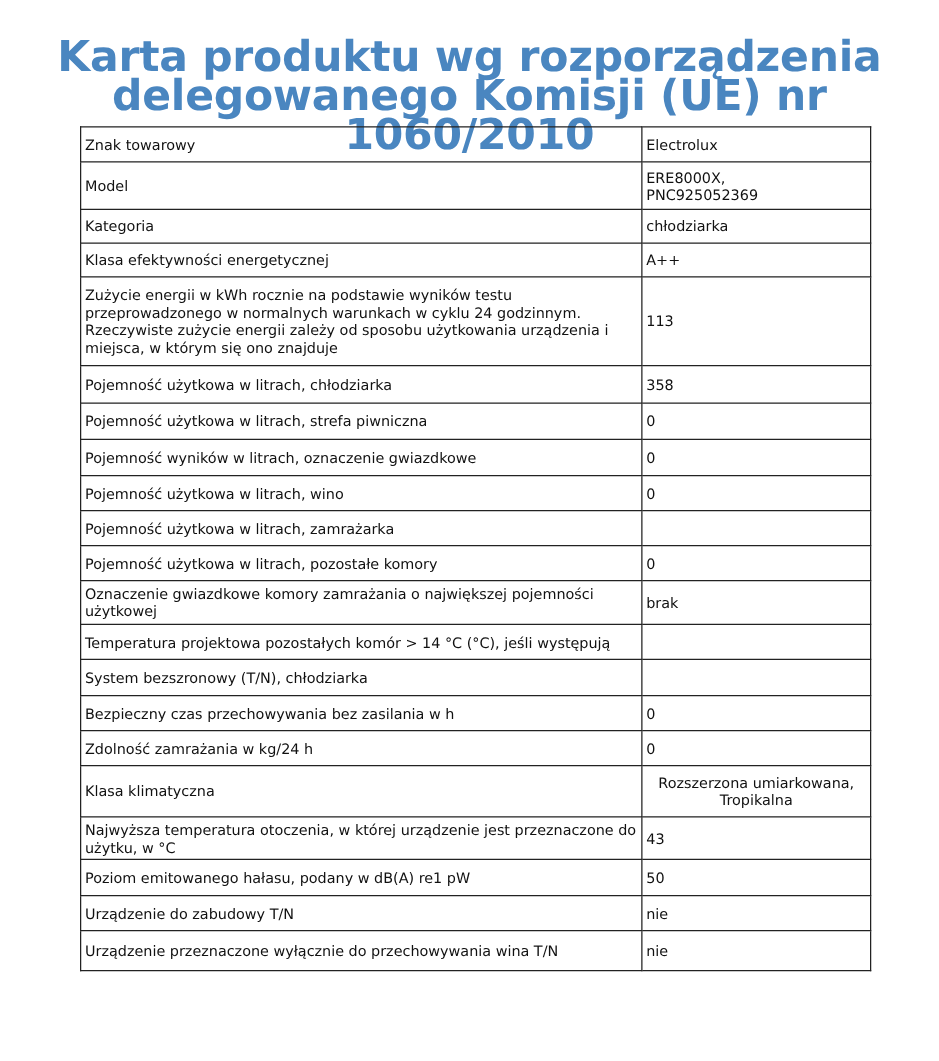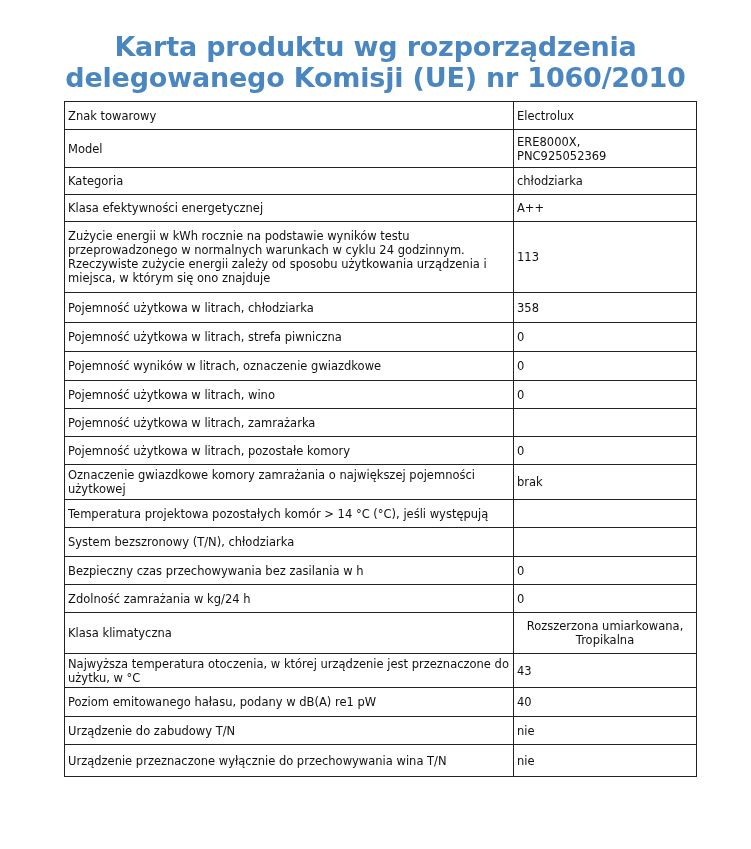--- a/index.html
+++ b/index.html
@@ -17,21 +17,21 @@
     }
     .title {
       position: absolute;
       left: 0;
       top: 31px;
       width: 751px;
       text-align: center;
       color: #4a86c0;
       font-family: "DejaVu Sans", sans-serif;
       font-weight: bold;
-      font-size: 27px;
+      font-size: 34px;
       line-height: 31px;
       letter-spacing: -0.2px;
       margin: 0;
     }
     .title span { display: block; }
     table.sheet {
       position: absolute;
       left: 64px;
       top: 101px;
       width: 632px;
@@ -135,21 +135,21 @@
         <td>Klasa klimatyczna</td>
         <td class="val" style="white-space: pre-line; text-align: center;">Rozszerzona umiarkowana,
 Tropikalna</td>
       </tr>
       <tr style="height: 34px;">
         <td>Najwyższa temperatura otoczenia, w której urządzenie jest przeznaczone do użytku, w °C</td>
         <td class="val" style="white-space: pre-line;">43</td>
       </tr>
       <tr style="height: 29px;">
         <td>Poziom emitowanego hałasu, podany w dB(A) re1 pW</td>
-        <td class="val" style="white-space: pre-line;">40</td>
+        <td class="val" style="white-space: pre-line;">50</td>
       </tr>
       <tr style="height: 28px; margin-top: 44px;">
         <td>Urządzenie do zabudowy T/N</td>
         <td class="val" style="white-space: pre-line;">nie</td>
       </tr>
       <tr style="height: 32px;">
         <td>Urządzenie przeznaczone wyłącznie do przechowywania wina T/N</td>
         <td class="val" style="white-space: pre-line;">nie</td>
       </tr>
     </tbody>

